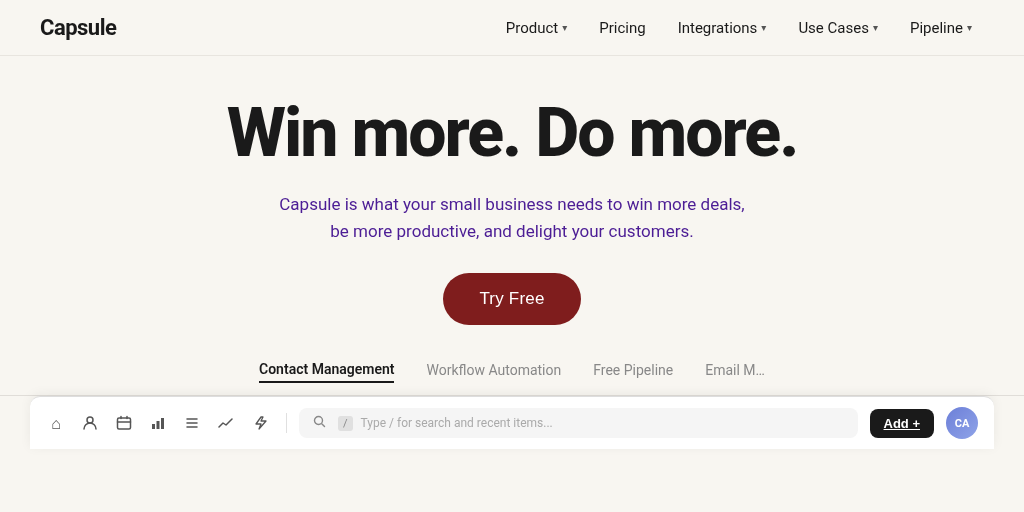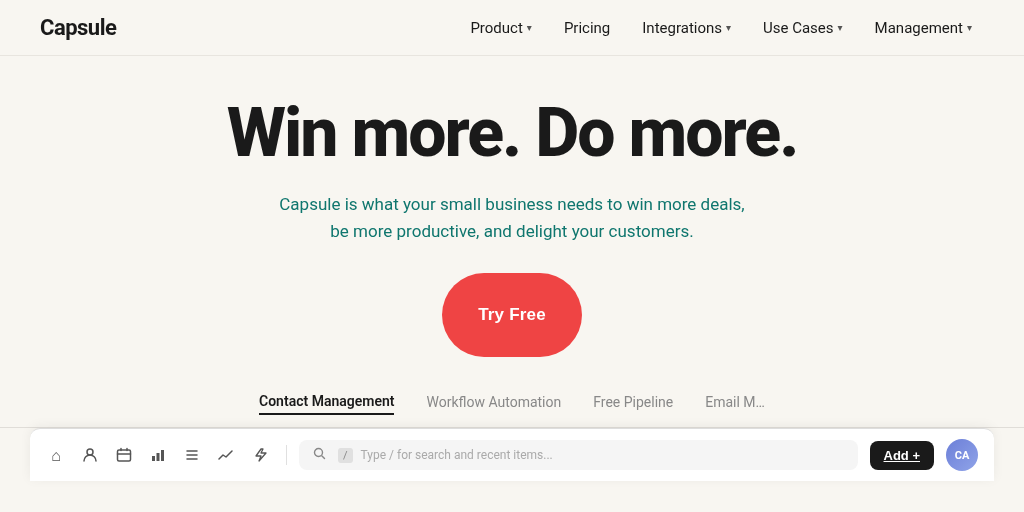--- a/index.html
+++ b/index.html
@@ -74,34 +74,34 @@
       font-weight: 800;
       line-height: 1.1;
       color: #1a1a1a;
       letter-spacing: -2px;
       margin-bottom: 20px;
       text-align: center;
     }
 
     .hero-subtitle {
       font-size: 17px;
-      color: #0f766e;
+      color: #4c1d95;
       line-height: 1.6;
       max-width: 480px;
       margin-bottom: 28px;
     }
 
     .hero-cta {
-      background-color: #ef4444;
+      background-color: #7f1d1d;
       color: #fff;
       border: none;
       border-radius: 50px;
-      padding: 32px 36px;
+      padding: 16px 36px;
       font-size: 17px;
-      font-weight: 700;
+      font-weight: 400;
       cursor: pointer;
       letter-spacing: 0.2px;
     }
 
     
     .feature-tabs {
       display: flex;
       align-items: center;
       justify-content: center;
       gap: 32px;
@@ -226,21 +226,21 @@
     </div>
     <div class="nav-item">
       <span>Integrations</span>
       <span class="nav-chevron">▾</span>
     </div>
     <div class="nav-item">
       <span>Use Cases</span>
       <span class="nav-chevron">▾</span>
     </div>
     <div class="nav-item">
-      <span>Management</span>
+      <span>Pipeline</span>
       <span class="nav-chevron">▾</span>
     </div>
   </div>
 </nav>
 
 <section class="hero">
   <h1 class="hero-title">
     <span>Win more. Do more.</span><br>
   </h1>
   <p class="hero-subtitle">Capsule is what your small business needs to win more deals, be more productive, and delight your customers.</p>

